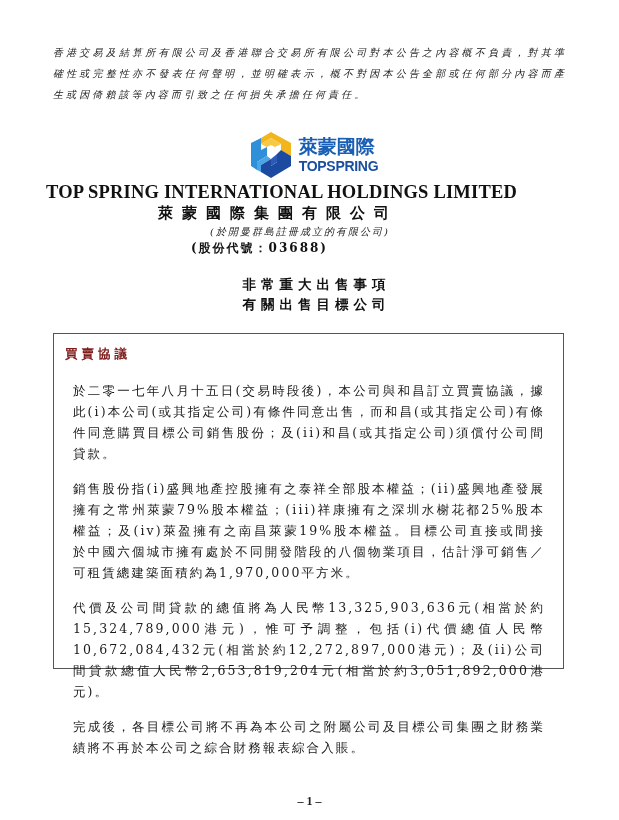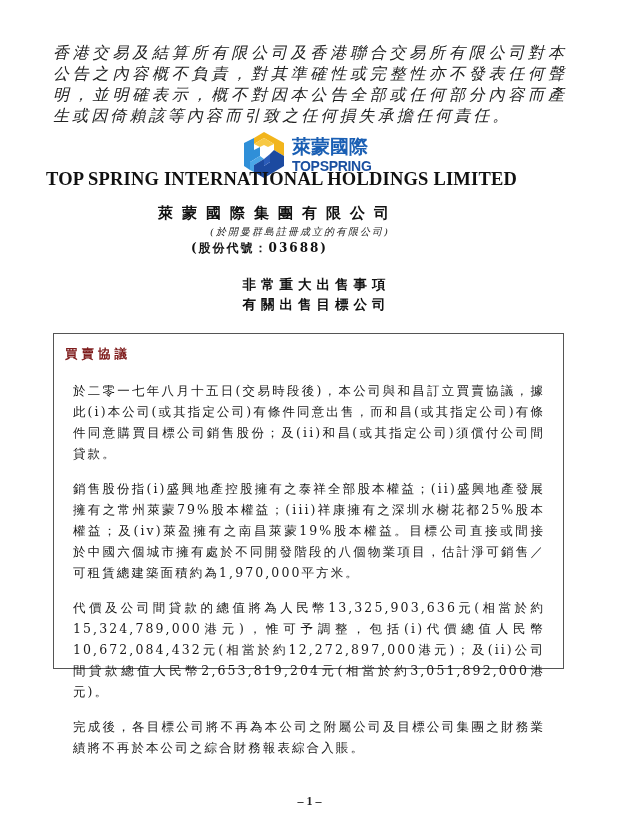--- a/index.html
+++ b/index.html
@@ -13,36 +13,37 @@
       position: relative;
       overflow: hidden;
       color: #1a1a1a;
       font-family: "DejaVu Serif", "Liberation Serif", serif;
     }
     .disclaimer {
       position: absolute;
       left: 53px;
       top: 42px;
       width: 514px;
-      font-size: 16px;
+      font-size: 10px;
       line-height: 21px;
       font-style: italic;
       letter-spacing: 3.1px;
       text-align: justify;
       text-align-last: left;
       color: #222;
     }
     .logo {
       position: absolute;
       left: 240px;
       top: 129px;
       width: 145px;
       height: 52px;
       display: flex;
       align-items: center;
+      justify-content: center;
     }
     .logo-mark {
       width: 48px;
       height: 50px;
       flex: none;
     }
     .logo-text {
       margin-left: 4px;
       display: flex;
       flex-direction: column;
@@ -59,21 +60,21 @@
       font-family: "Liberation Sans", sans-serif;
       font-size: 14px;
       font-weight: bold;
       color: #1a4fa0;
       margin-top: 3px;
       letter-spacing: -0.3px;
     }
     .company-en {
       position: absolute;
       left: 0;
-      top: 169px;
+      top: 182px;
       width: 563px;
       text-align: center;
       font-family: "Liberation Serif", serif;
       font-weight: bold;
       font-size: 18.5px;
       letter-spacing: 0.2px;
       color: #111;
     }
     .company-cn {
       position: absolute;

